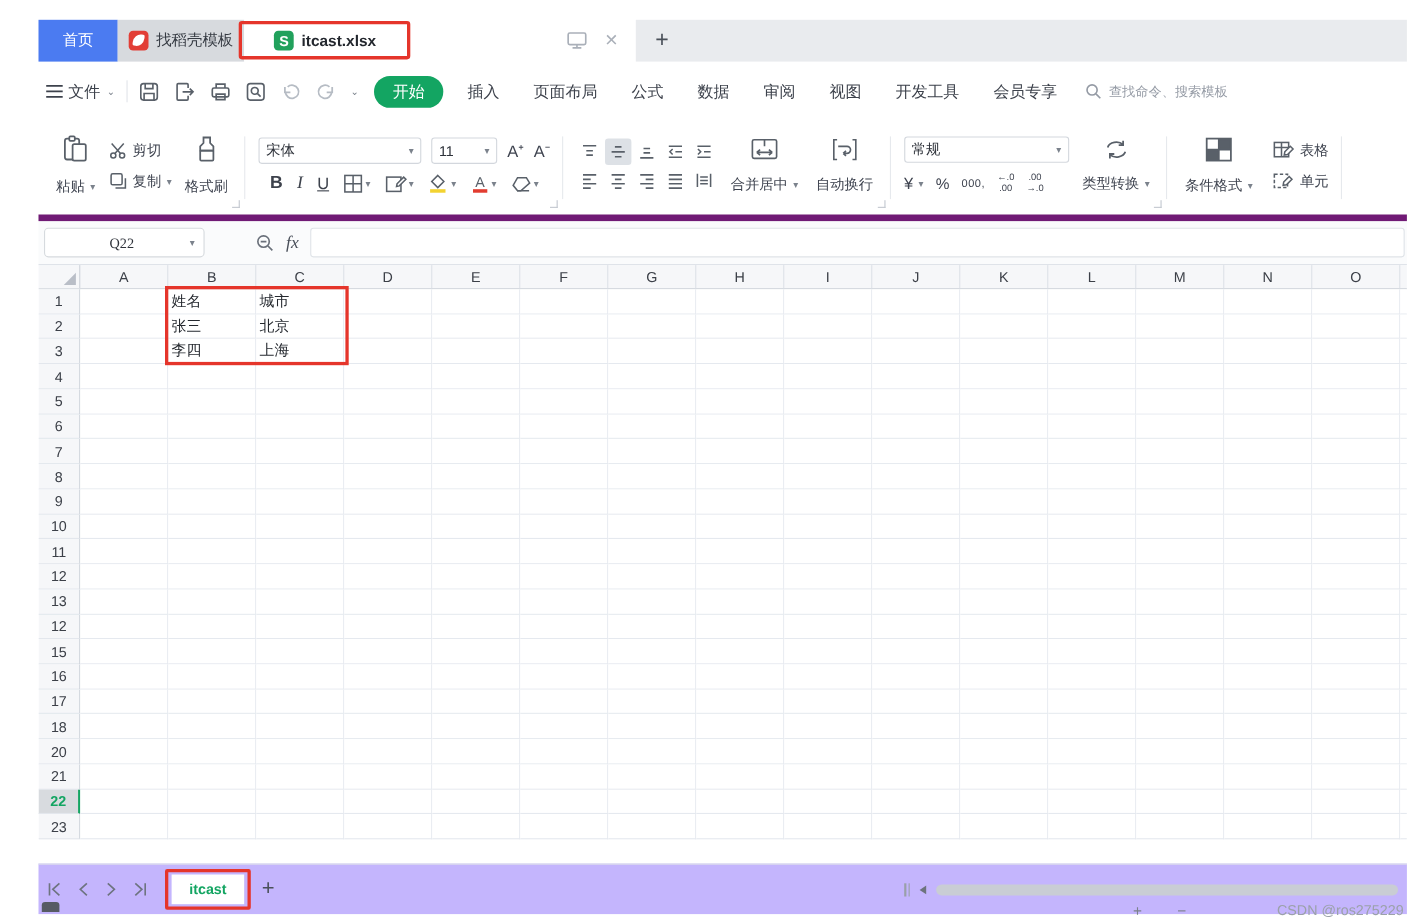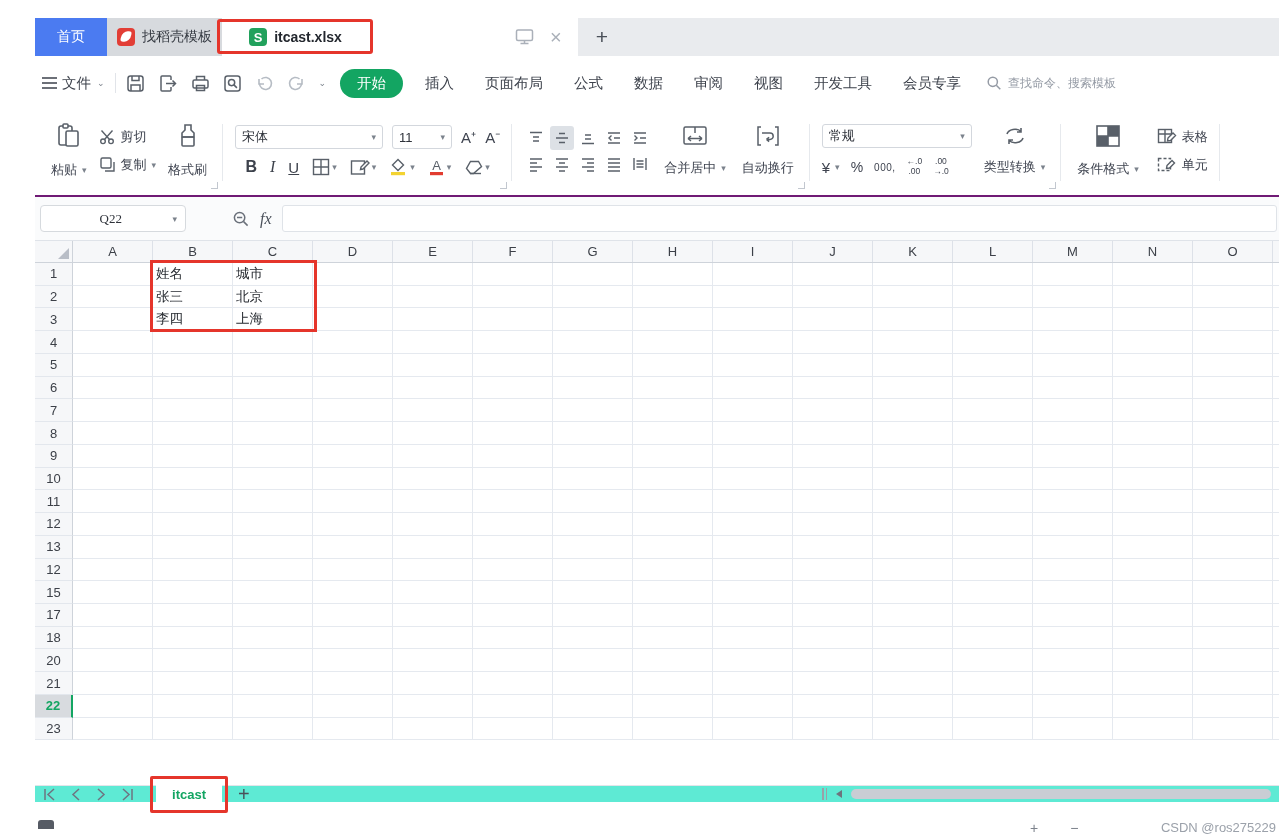--- a/index.html
+++ b/index.html
@@ -59,21 +59,21 @@
   .align-grid { display:grid; grid-template-columns:repeat(5, 24px); grid-auto-rows:24px; gap:2px 2px; align-items:center; justify-items:center; }
   .align-cell { width:24px; height:24px; display:flex; align-items:center; justify-content:center; border-radius:3px; }
   .align-cell.selected { background:#dde1e6; }
   .numrow { display:flex; align-items:center; gap:11px; font-size:14px; color:#3f4450; }
   .microstack { display:flex; flex-direction:column; align-items:center; font-size:8.5px; line-height:1.15; color:#3f4450; }
   .comma-style { font-size:10px; letter-spacing:0.5px; }
   .yen { font-size:15px; }
   svg.ic { display:block; }
 
   
-  .formulabar { height:45px; background:#fafbfc; border-top:2px solid #701a75; display:flex; align-items:center; padding:0 2px; }
+  .formulabar { height:45px; background:#fafbfc; border-top:6px solid #701a75; display:flex; align-items:center; padding:0 2px; }
   .namebox { width:146px; height:27px; background:#fff; border:1px solid #d6dade; border-radius:4px; display:flex; align-items:center; padding:0 8px; margin-left:3px; }
   .namebox .ref { flex:1; text-align:center; font-size:13px; color:#2e323a; font-family:"Liberation Serif", serif; }
   .fx-zone { display:flex; align-items:center; gap:10px; margin-left:46px; }
   .fx-label { font-style:italic; font-family:"Liberation Serif", serif; font-size:16px; color:#4a505a; }
   .formula-input { flex:1; height:27px; background:#fff; border:1px solid #dfe3e8; border-radius:3px; margin-left:10px; margin-right:0; font-size:13px; padding:0 6px; color:#2e323a; outline:none; }
 
   
   .grid { position:relative; height:545px; overflow:hidden; border-top:1px solid #dfe3e9; }
   .col-headers { display:flex; height:22px; background:#f6f7f9; border-bottom:1px solid #ced3da; }
   .corner-cell { width:38px; flex:0 0 38px; border-right:1px solid #ced3da; position:relative; background:#f6f7f9; }
@@ -81,21 +81,21 @@
   .col-h { width:80px; flex:0 0 80px; display:flex; align-items:center; justify-content:center; font-size:13px; color:#3c4048; border-right:1px solid #dde1e8; }
   .col-h.fill { flex:1 1 auto; border-right:none; }
   .grow { display:flex; height:22.74px; }
   .row-h { width:38px; flex:0 0 38px; background:#f6f7f9; border-right:1px solid #ced3da; border-bottom:1px solid #e3e7ed; display:flex; align-items:center; justify-content:center; font-size:13px; color:#3c4048; }
   .row-h.sel { background:#d8dbdf; color:#13a562; border-right:2px solid #13a562; font-weight:bold; }
   .cell { width:80px; flex:0 0 80px; border-right:1px solid #e5e9ef; border-bottom:1px solid #e5e9ef; background:#fff; font-size:13.5px; color:#25292f; padding:2px 3px; font-family:"Liberation Serif", serif; overflow:hidden; white-space:nowrap; }
   .cell.fill { flex:1 1 auto; border-right:none; }
   .data-red-box { position:absolute; left:115px; top:19px; width:167px; height:72px; border:3px solid #e5352b; pointer-events:none; }
 
   
-  .sheetbar { height:17px; background:#5eead4; border-top:1px solid #e2e5ea; display:flex; align-items:center; padding-left:8px; }
+  .sheetbar { height:46px; background:#c4b5fd; border-top:1px solid #e2e5ea; display:flex; align-items:center; padding-left:8px; }
   .nav-ic { display:flex; align-items:center; gap:15px; color:#6e7480; }
   .sheet-tab-wrap { position:relative; margin-left:22px; }
   .sheet-tab { width:66px; height:27px; background:#fff; display:flex; align-items:center; justify-content:center; font-size:13px; font-weight:bold; color:#13a562; }
   .sheet-red-box { position:absolute; left:-6px; top:-5px; right:-6px; bottom:-5px; border:3px solid #e5352b; border-radius:2px; pointer-events:none; }
   .add-sheet { margin-left:16px; font-size:20px; color:#4a5059; }
   .hscroll-zone { margin-left:auto; display:flex; align-items:center; gap:9px; padding-right:8px; }
   .split-handle { display:flex; gap:2px; }
   .split-handle i { width:1.5px; height:12px; background:#9aa0a8; display:block; }
   .scroll-left-arrow { width:0; height:0; border-top:4px solid transparent; border-bottom:4px solid transparent; border-right:6px solid #6d737d; }
   .scroll-thumb { width:420px; height:10px; border-radius:5px; background:#c9cdd4; }
@@ -765,20 +765,39 @@
           <div class="cell"></div>
           <div class="cell"></div>
           <div class="cell"></div>
           <div class="cell"></div>
           <div class="cell"></div>
           <div class="cell"></div>
           <div class="cell"></div>
           <div class="cell fill"></div>
         </div>
         <div class="grow">
+          <div class="row-h">16</div>
+          <div class="cell"></div>
+          <div class="cell"></div>
+          <div class="cell"></div>
+          <div class="cell"></div>
+          <div class="cell"></div>
+          <div class="cell"></div>
+          <div class="cell"></div>
+          <div class="cell"></div>
+          <div class="cell"></div>
+          <div class="cell"></div>
+          <div class="cell"></div>
+          <div class="cell"></div>
+          <div class="cell"></div>
+          <div class="cell"></div>
+          <div class="cell"></div>
+          <div class="cell fill"></div>
+        </div>
+        <div class="grow">
           <div class="row-h">17</div>
           <div class="cell"></div>
           <div class="cell"></div>
           <div class="cell"></div>
           <div class="cell"></div>
           <div class="cell"></div>
           <div class="cell"></div>
           <div class="cell"></div>
           <div class="cell"></div>
           <div class="cell"></div>

